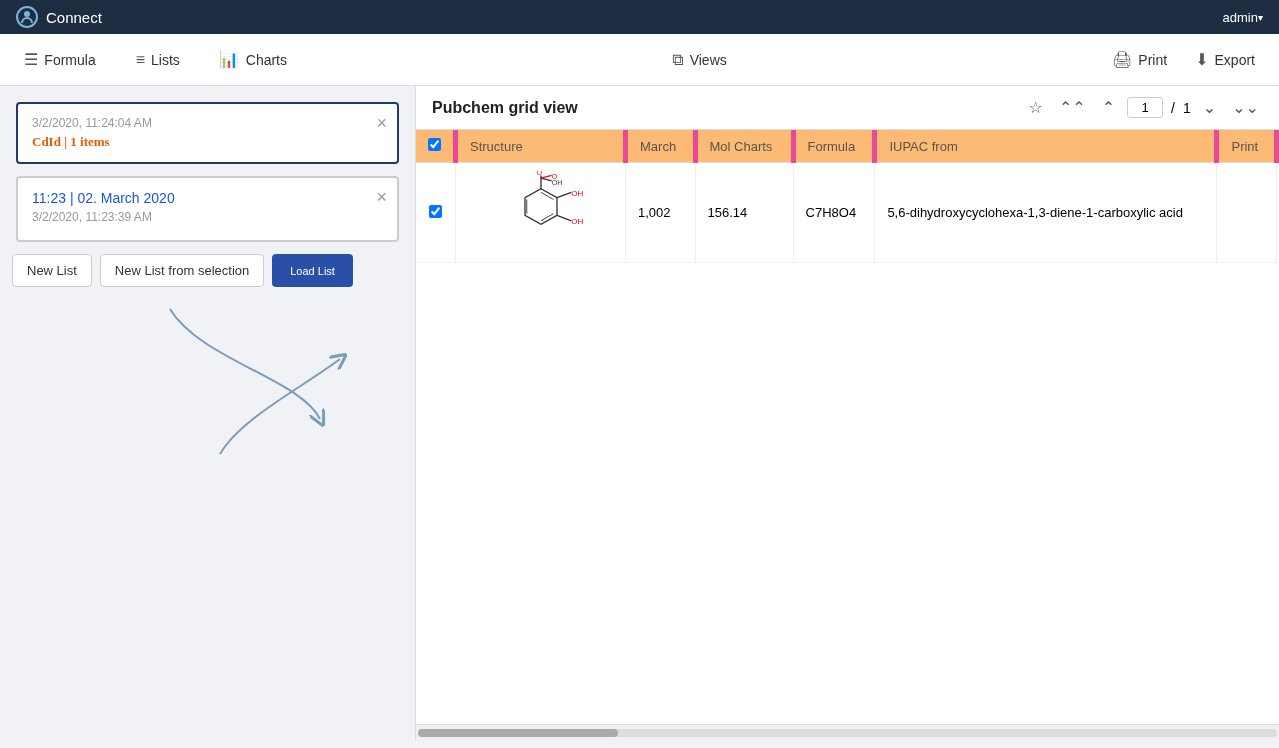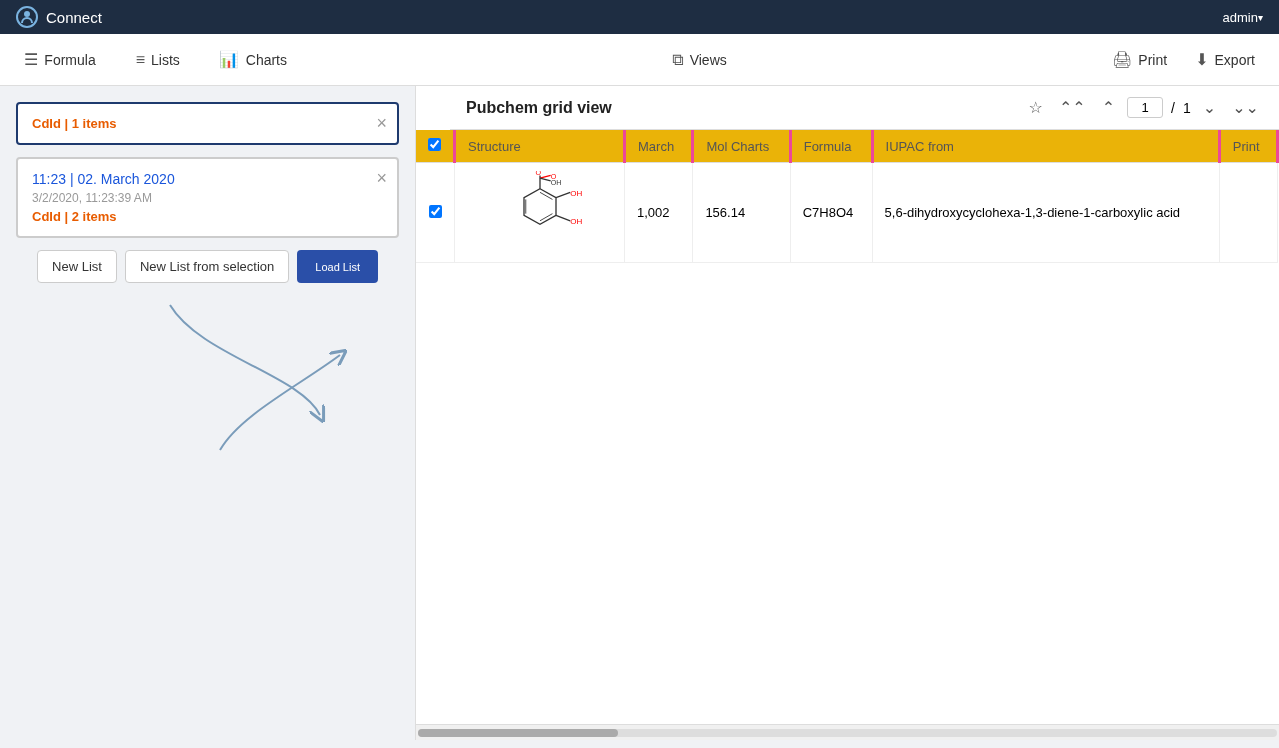--- a/index.html
+++ b/index.html
@@ -46,21 +46,21 @@
       background: white;
       border: 2px solid #1e3a6e;
       border-radius: 4px;
       padding: 12px 14px;
       position: relative;
     }
     .list-card.inactive { border-color: #ccc; }
     .list-card-title { color: #1a56db; font-size: 14px; font-weight: 500; margin-bottom: 4px; }
     .list-card-date { color: #999; font-size: 12px; margin-bottom: 4px; }
     .list-card-meta { color: #555; font-size: 13px; }
-    .list-card-meta span { color: #e85c00; font-weight: bold; }
+    .list-card-meta span { color: #e85c00; font-weight: bold; font-family: Liberation Serif, serif; }
     .close-btn {
       position: absolute; top: 10px; right: 10px;
       background: none; border: none; font-size: 18px; color: #999; cursor: pointer;
       line-height: 1;
     }
     .btn-outline {
       border: 1px solid #ccc;
       background: white;
       padding: 8px 14px;
       border-radius: 4px;
@@ -89,37 +89,36 @@
       overflow: hidden;
     }
 
     
     .grid-header {
       display: flex;
       align-items: center;
       justify-content: space-between;
       padding: 10px 16px;
       border-bottom: 1px solid #ddd;
-      margin-left: 34px;
     }
     .grid-title { font-size: 16px; font-weight: 600; color: #222; }
     .grid-controls { display: flex; align-items: center; gap: 8px; }
     .grid-ctrl-btn {
       background: none; border: none; cursor: pointer; color: #555; font-size: 16px; padding: 2px 4px;
     }
     .page-input {
       border: 1px solid #ccc; border-radius: 3px; padding: 2px 6px; width: 36px; text-align: center; font-size: 13px;
     }
 
     
     .data-table { width: 100%; border-collapse: collapse; font-size: 13px; }
     .data-table th {
-      background: #eab308;
+      background: #fdba74;
       border-bottom: 1px solid #ddd;
-      border-right: 3px solid #ec4899;
+      border-right: 5px solid #ec4899;
       padding: 8px 12px;
       text-align: left;
       font-weight: 500;
       color: #555;
       white-space: nowrap;
     }
     .data-table td {
       border-bottom: 1px solid #eee;
       border-right: 1px solid #eee;
       padding: 8px 12px;
@@ -166,21 +165,20 @@
     .cards-area {
       padding: 16px 16px 0 16px;
       display: flex;
       flex-direction: column;
       gap: 12px;
     }
     .buttons-row {
       padding: 12px 12px;
       display: flex;
       gap: 8px;
-      justify-content: center;
     }
 
     
     .arrow-svg-container {
       flex: 1;
       position: relative;
       min-height: 120px;
     }
   </style>
 </head>
@@ -232,32 +230,30 @@
   </div>
 </div>
 
 <div class="main">
 
   <div class="left-section">
     <div class="cards-area">
 
       <div class="list-card">
         <button class="close-btn">×</button>
+        <div class="list-card-date">3/2/2020, 11:24:04 AM</div>
         <div class="list-card-meta">
           <span>CdId | </span><span style="color:#e85c00;font-weight:bold">1</span><span> items</span>
         </div>
       </div>
 
       <div class="list-card inactive">
         <button class="close-btn">×</button>
         <div class="list-card-title">11:23 | 02. March 2020</div>
         <div class="list-card-date">3/2/2020, 11:23:39 AM</div>
-        <div class="list-card-meta">
-          <span>CdId | </span><span style="color:#e85c00;font-weight:bold">2</span><span> items</span>
-        </div>
       </div>
     </div>
 
     <div class="buttons-row">
       <button class="btn-outline">New List</button>
       <button class="btn-outline">New List from selection</button>
       <button class="btn-primary">Load List</button>
     </div>
 
     <div class="arrow-svg-container">

